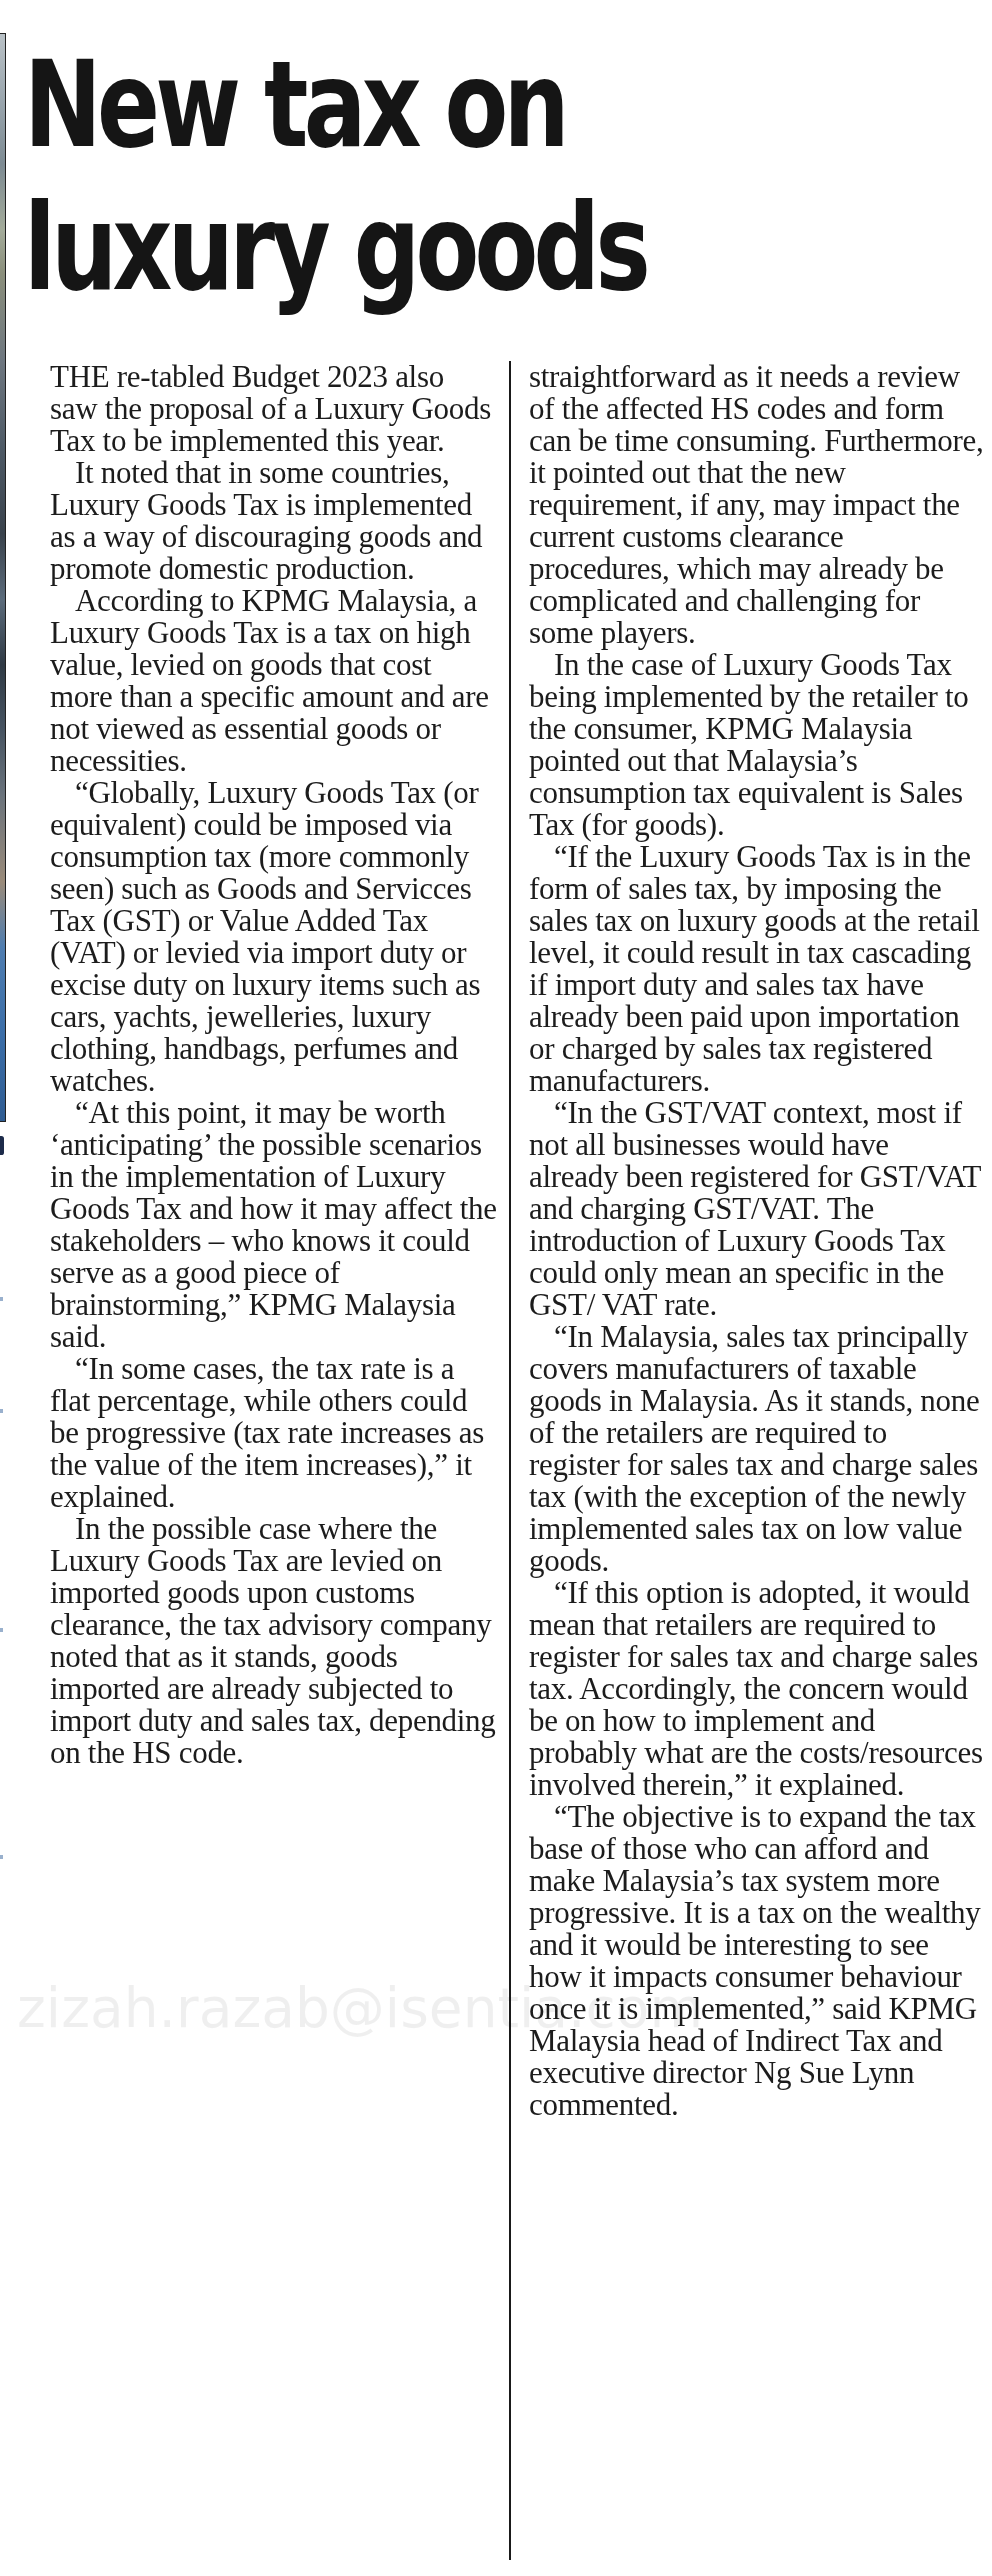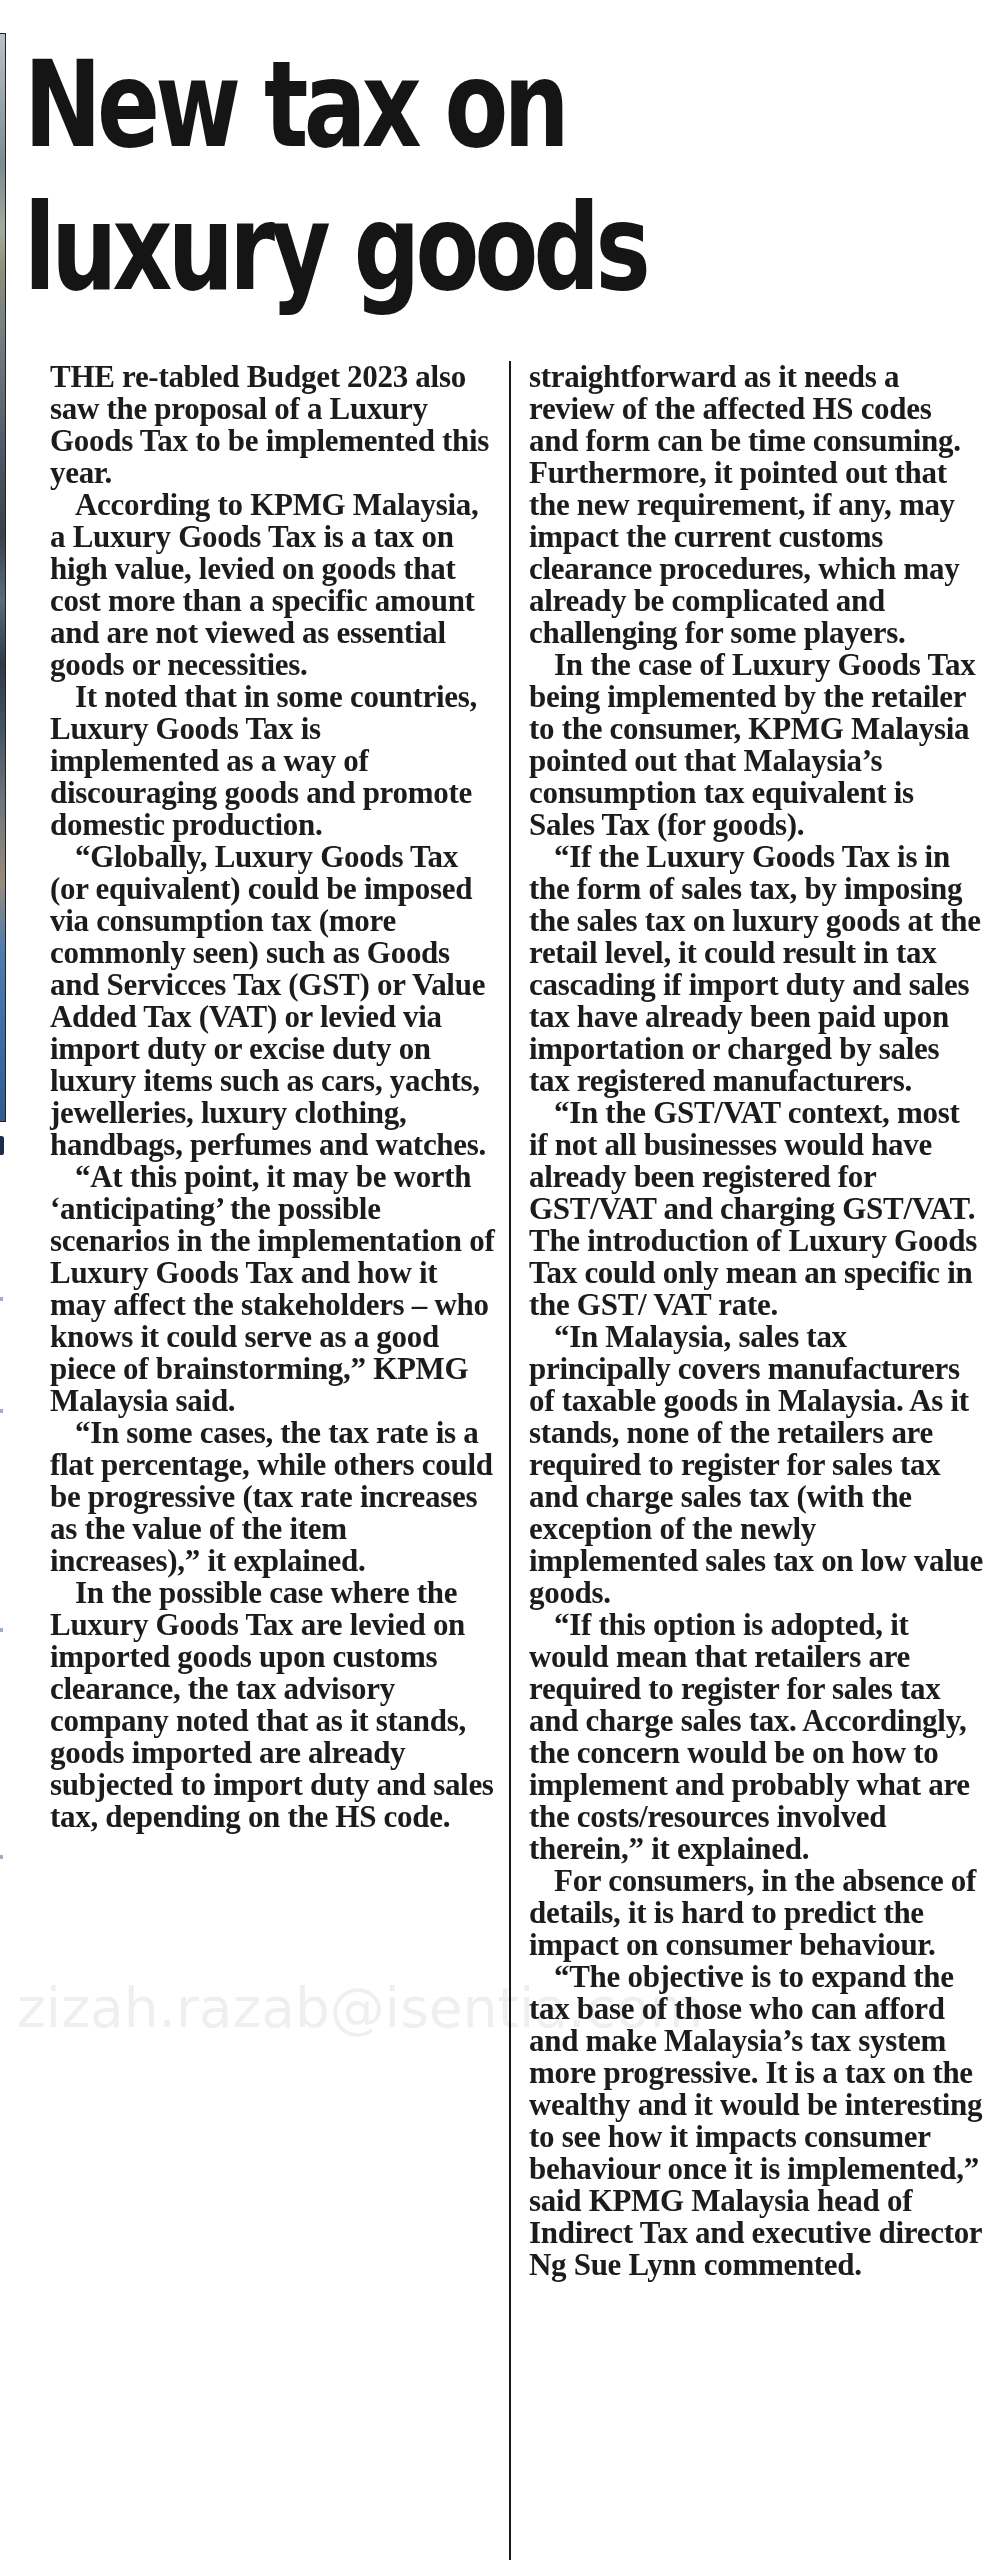--- a/index.html
+++ b/index.html
@@ -74,21 +74,20 @@
       width: 447px;
     }
     .col-right {
       left: 529px;
       width: 455px;
     }
     .col p {
       margin: 0;
       text-indent: 25px;
       text-align: left;
-      font-weight: bold;
     }
     .col p.first {
       text-indent: 0;
     }
     .col-rule {
       position: absolute;
       left: 509px;
       top: 361px;
       width: 1.7px;
       height: 2199px;
@@ -115,33 +114,32 @@
 <div class="edge-mark" style="top:1409px"></div>
 <div class="edge-mark" style="top:1628px"></div>
 <div class="edge-mark" style="top:1855px"></div>
 
 <h1 class="headline">New tax on luxury goods</h1>
 
 <div class="watermark">zizah.razab@isentia.com</div>
 
 <div class="col col-left">
   <p class="first">THE re-tabled Budget 2023 also saw the proposal of a Luxury Goods Tax to be implemented this year.</p>
+  <p>It noted that in some countries, Luxury Goods Tax is implemented as a way of discouraging goods and promote domestic production.</p>
   <p>According to KPMG Malaysia, a Luxury Goods Tax is a tax on high value, levied on goods that cost more than a specific amount and are not viewed as essential goods or necessities.</p>
-  <p>It noted that in some countries, Luxury Goods Tax is implemented as a way of discouraging goods and promote domestic production.</p>
   <p>“Globally, Luxury Goods Tax (or equivalent) could be imposed via consumption tax (more commonly seen) such as Goods and Servicces Tax (GST) or Value Added Tax (VAT) or levied via import duty or excise duty on luxury items such as cars, yachts, jewelleries, luxury clothing, handbags, perfumes and watches.</p>
   <p>“At this point, it may be worth ‘anticipating’ the possible scenarios in the implementation of Luxury Goods Tax and how it may affect the stakeholders – who knows it could serve as a good piece of brainstorming,” KPMG Malaysia said.</p>
   <p>“In some cases, the tax rate is a flat percentage, while others could be progressive (tax rate increases as the value of the item increases),” it explained.</p>
   <p>In the possible case where the Luxury Goods Tax are levied on imported goods upon customs clearance, the tax advisory company noted that as it stands, goods imported are already subjected to import duty and sales tax, depending on the HS code.</p>
 </div>
 
 <div class="col-rule"></div>
 
 <div class="col col-right">
   <p class="first">straightforward as it needs a review of the affected HS codes and form can be time consuming. Furthermore, it pointed out that the new requirement, if any, may impact the current customs clearance procedures, which may already be complicated and challenging for some players.</p>
   <p>In the case of Luxury Goods Tax being implemented by the retailer to the consumer, KPMG Malaysia pointed out that Malaysia’s consumption tax equivalent is Sales Tax (for goods).</p>
   <p>“If the Luxury Goods Tax is in the form of sales tax, by imposing the sales tax on luxury goods at the retail level, it could result in tax cascading if import duty and sales tax have already been paid upon importation or charged by sales tax registered manufacturers.</p>
   <p>“In the GST/VAT context, most if not all businesses would have already been registered for GST/VAT and charging GST/VAT. The introduction of Luxury Goods Tax could only mean an specific in the GST/ VAT rate.</p>
   <p>“In Malaysia, sales tax principally covers manufacturers of taxable goods in Malaysia. As it stands, none of the retailers are required to register for sales tax and charge sales tax (with the exception of the newly implemented sales tax on low value goods.</p>
   <p>“If this option is adopted, it would mean that retailers are required to register for sales tax and charge sales tax. Accordingly, the concern would be on how to implement and probably what are the costs/resources involved therein,” it explained.</p>
-  <p>For consumers, in the absence of details, it is hard to predict the impact on consumer behaviour.</p>
   <p>“The objective is to expand the tax base of those who can afford and make Malaysia’s tax system more progressive. It is a tax on the wealthy and it would be interesting to see how it impacts consumer behaviour once it is implemented,” said KPMG Malaysia head of Indirect Tax and executive director Ng Sue Lynn commented.</p>
 </div>
 
 
 </body></html>

